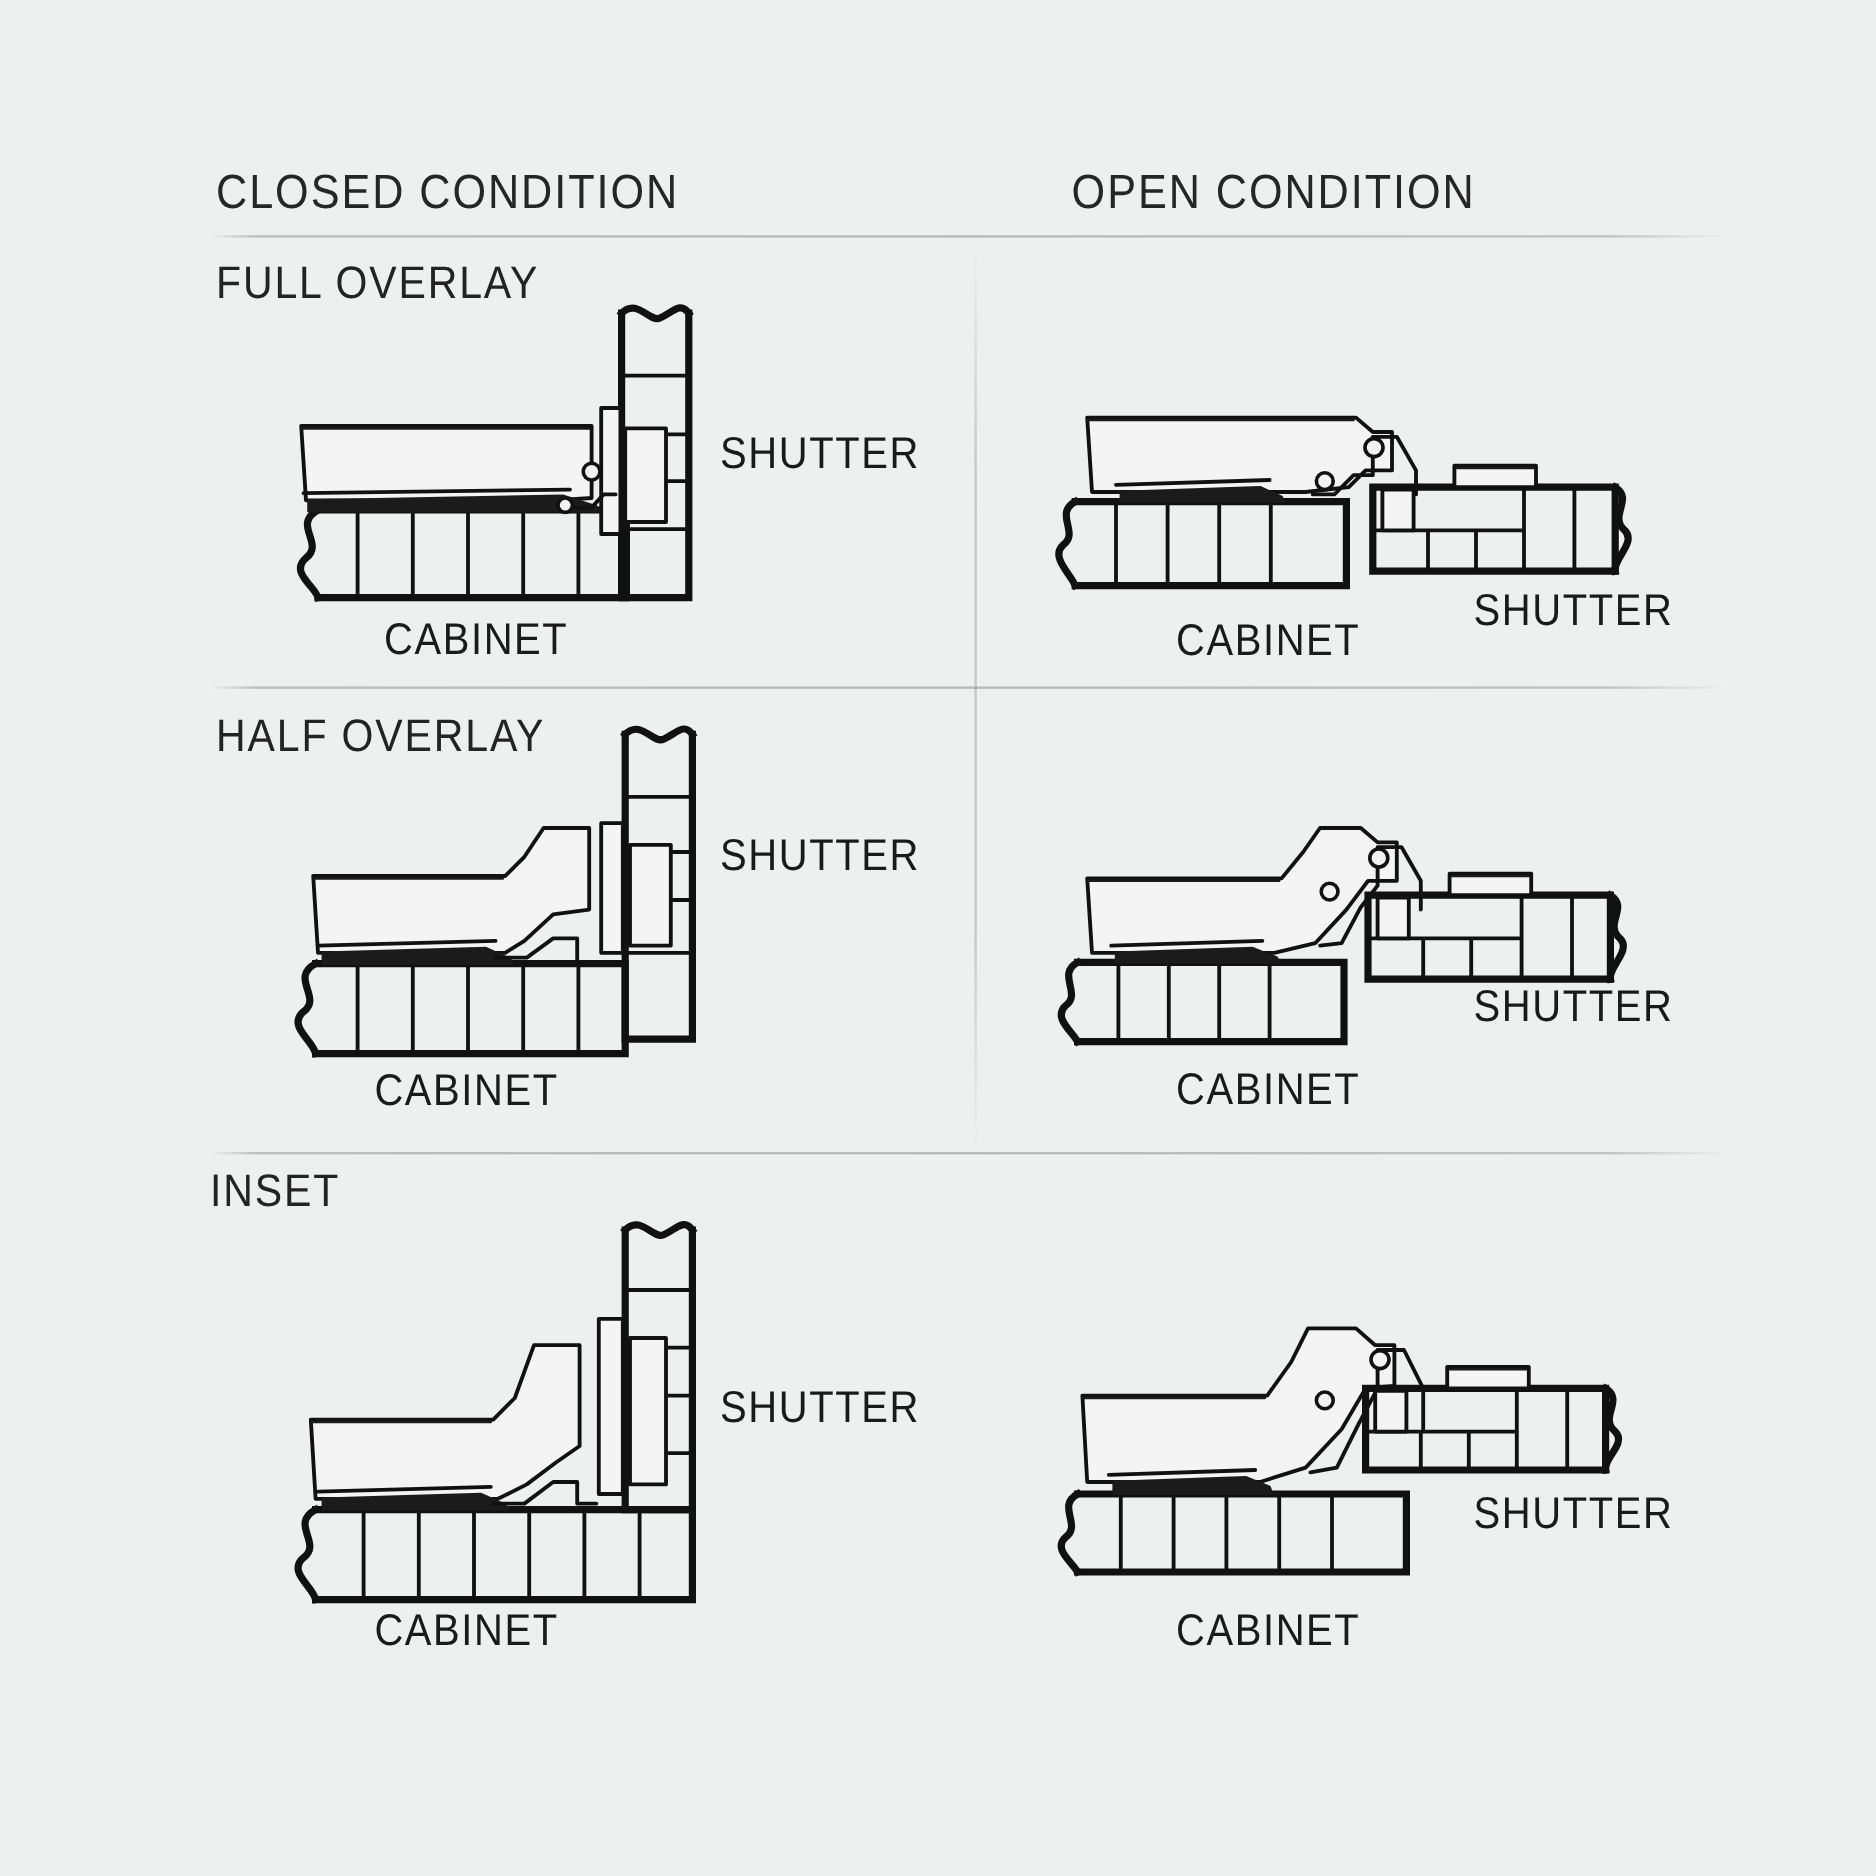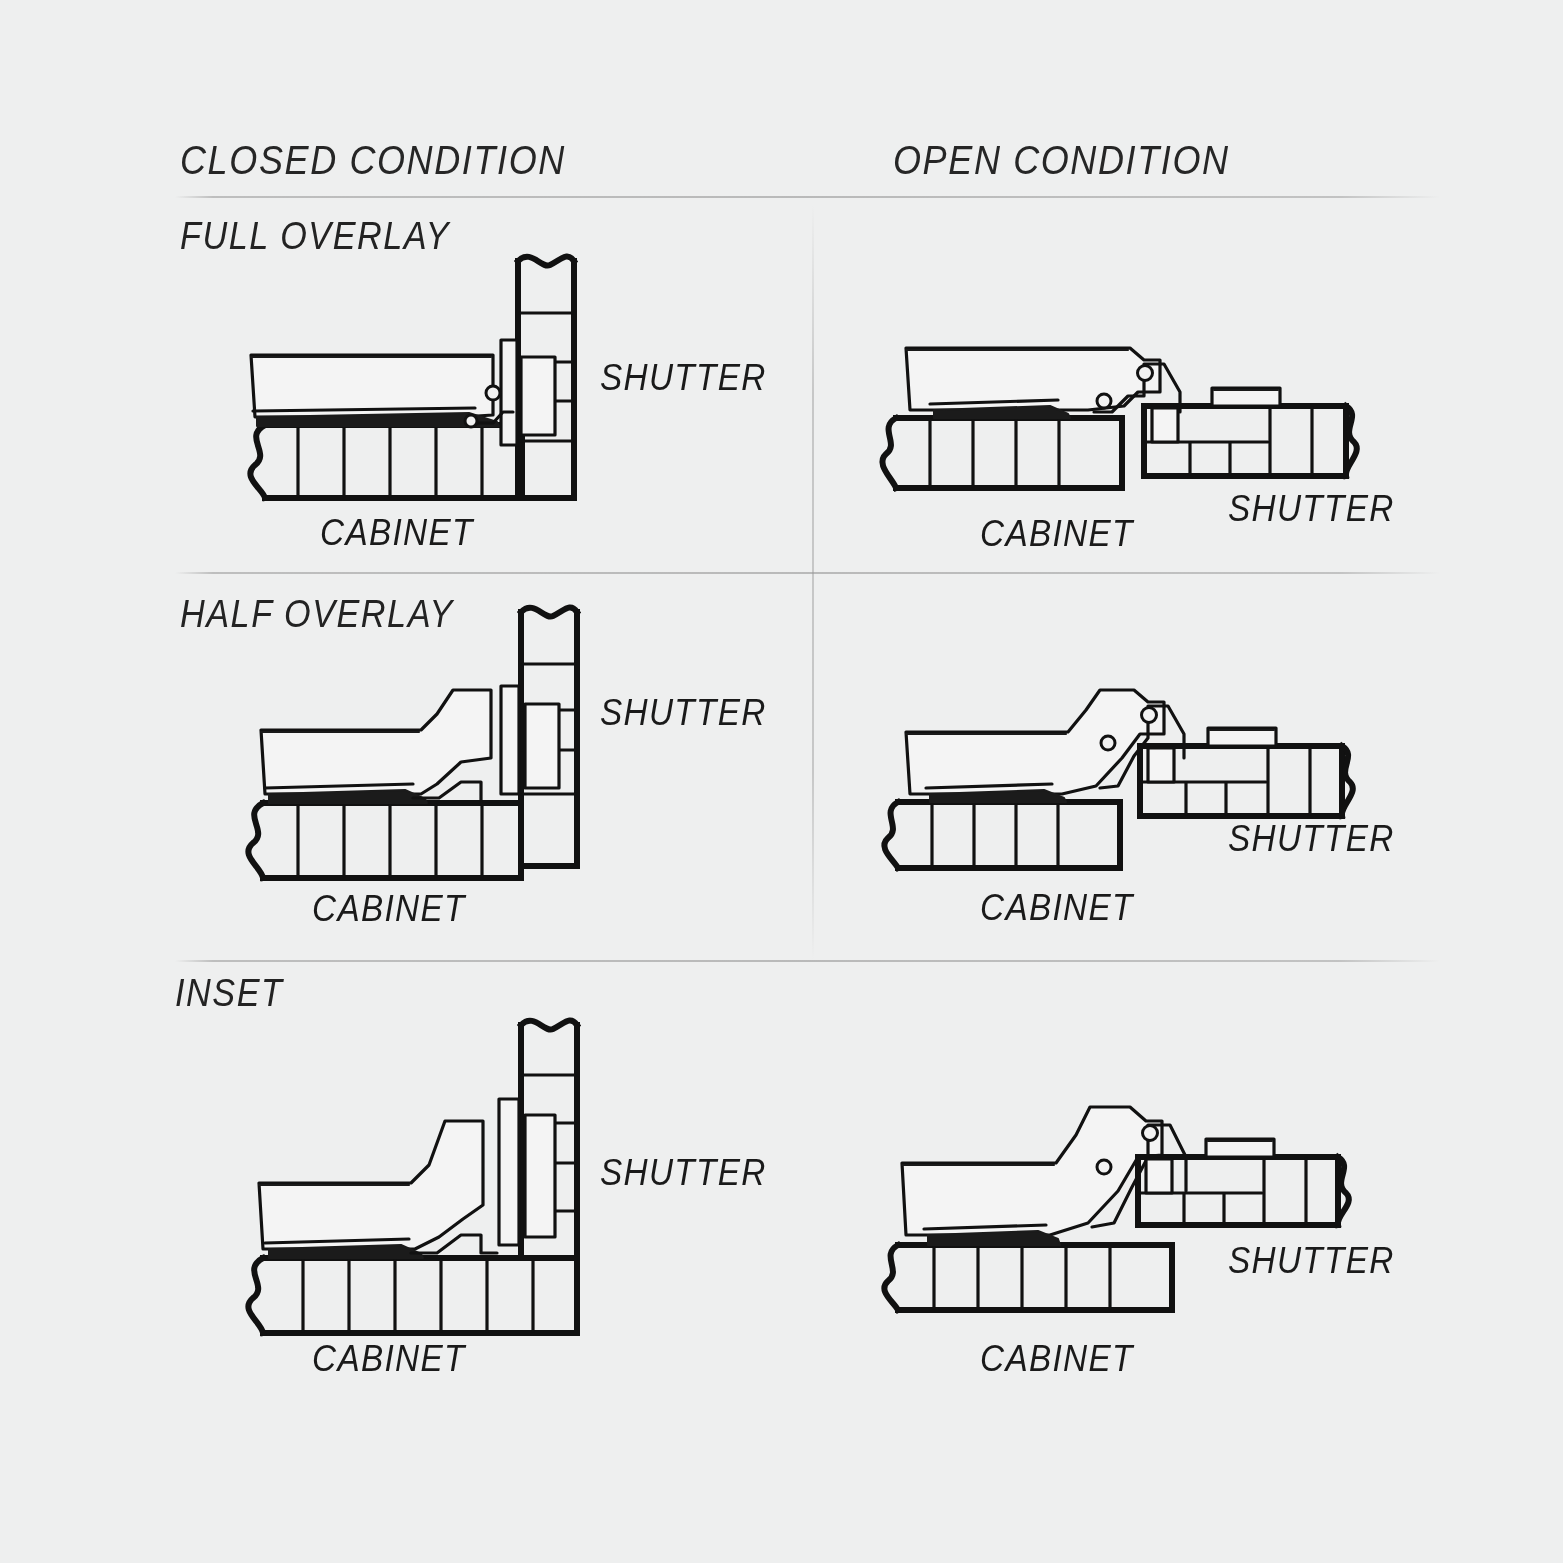--- a/index.html
+++ b/index.html
@@ -14,21 +14,20 @@
     font-family: "Liberation Sans", sans-serif;
     overflow: hidden;
     position: relative;
   }
 
   #sheet {
     position: absolute;
     left: 0; top: 0;
     width: 1563px;
     height: 1156px;
-    font-style: italic;
   }
 
   
   .lbl {
     position: absolute;
     font-family: "Liberation Sans", sans-serif;
     font-weight: 300;
     color: #1c1c1c;
     letter-spacing: 0.055em;
     transform: scaleX(0.90);

